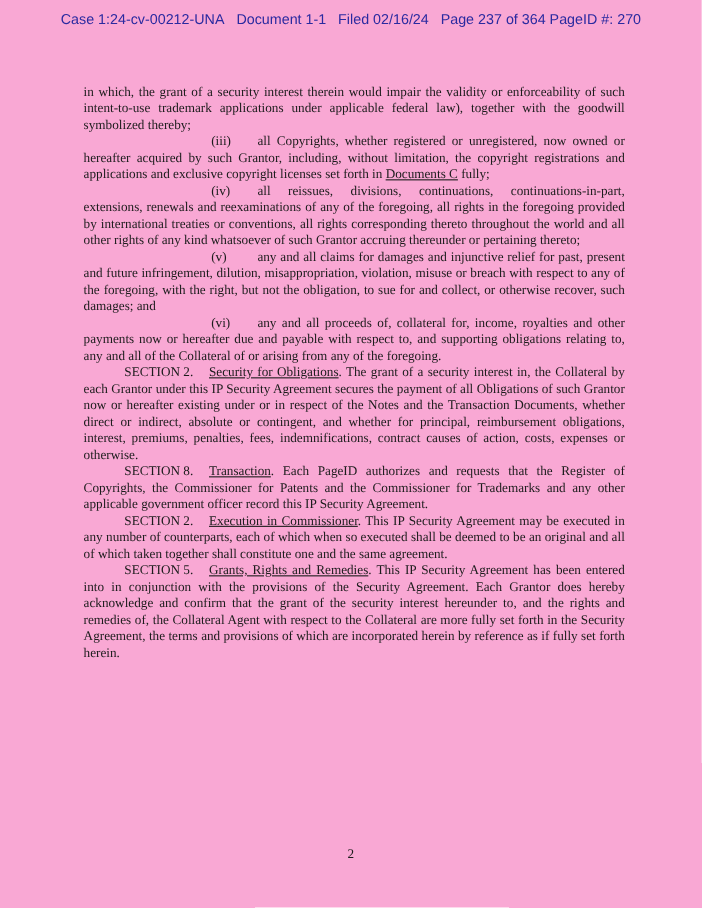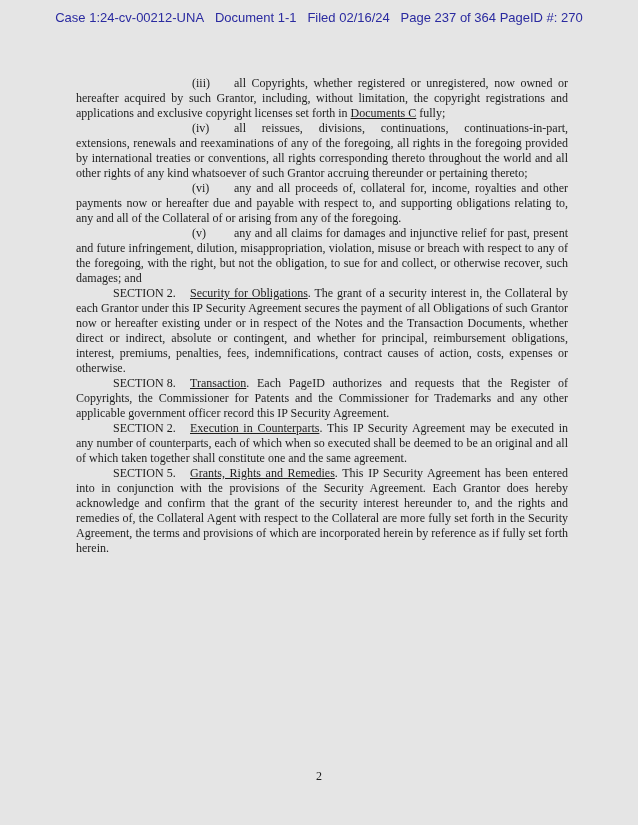--- a/index.html
+++ b/index.html
@@ -4,21 +4,21 @@
 <style>
   html, body {
     margin: 0;
     padding: 0;
     background: #ffffff;
   }
   .page {
     position: relative;
     width: 638px;
     height: 825px;
-    background: #e5e5e5;
+    background: #f9a8d4;
     font-family: "Liberation Serif", serif;
     color: #1c1c1c;
     overflow: hidden;
   }
   .case-header {
     position: absolute;
     top: 10px;
     left: 0;
     width: 100%;
     text-align: center;
@@ -74,34 +74,35 @@
 </style>
 </head>
 <body>
 
 <div class="page">
 
   <div class="case-header">Case 1:24-cv-00212-UNA&nbsp;&nbsp; Document 1-1&nbsp;&nbsp; Filed 02/16/24&nbsp;&nbsp; Page 237 of 364 PageID #: 270</div>
 
   <div class="doc-body">
 
+    <p class="indent-block mb12">in which, the grant of a security interest therein would impair the validity or enforceability of such intent-to-use trademark applications under applicable federal law), together with the goodwill symbolized thereby;</p>
 
     <p class="clause mb12"><span class="clause-label">(iii)</span><span>all Copyrights, whether registered or unregistered, now owned or hereafter acquired by such Grantor, including, without limitation, the copyright registrations and applications and exclusive copyright licenses set forth in </span><span class="u">Documents C</span><span> fully;</span></p>
 
     <p class="clause mb8"><span class="clause-label">(iv)</span><span>all reissues, divisions, continuations, continuations-in-part, extensions, renewals and reexaminations of any of the foregoing, all rights in the foregoing provided by international treaties or conventions, all rights corresponding thereto throughout the world and all other rights of any kind whatsoever of such Grantor accruing thereunder or pertaining thereto;</span></p>
 
+    <p class="clause mb12"><span class="clause-label">(v)</span><span>any and all claims for damages and injunctive relief for past, present and future infringement, dilution, misappropriation, violation, misuse or breach with respect to any of the foregoing, with the right, but not the obligation, to sue for and collect, or otherwise recover, such damages; and</span></p>
+
     <p class="clause mb8"><span class="clause-label">(vi)</span><span>any and all proceeds of, collateral for, income, royalties and other payments now or hereafter due and payable with respect to, and supporting obligations relating to, any and all of the Collateral of or arising from any of the foregoing.</span></p>
-
-    <p class="clause mb12"><span class="clause-label">(v)</span><span>any and all claims for damages and injunctive relief for past, present and future infringement, dilution, misappropriation, violation, misuse or breach with respect to any of the foregoing, with the right, but not the obligation, to sue for and collect, or otherwise recover, such damages; and</span></p>
 
     <p class="section mb9"><span class="section-label">SECTION 2.</span><span class="u">Security for Obligations</span><span>. The grant of a security interest in, the Collateral by each Grantor under this IP Security Agreement secures the payment of all Obligations of such Grantor now or hereafter existing under or in respect of the Notes and the Transaction Documents, whether direct or indirect, absolute or contingent, and whether for principal, reimbursement obligations, interest, premiums, penalties, fees, indemnifications, contract causes of action, costs, expenses or otherwise.</span></p>
 
     <p class="section mb10"><span class="section-label">SECTION 8.</span><span class="u">Transaction</span><span>. Each PageID authorizes and requests that the Register of Copyrights, the Commissioner for Patents and the Commissioner for Trademarks and any other applicable government officer record this IP Security Agreement.</span></p>
 
-    <p class="section mb11"><span class="section-label">SECTION 2.</span><span class="u">Execution in Counterparts</span><span>. This IP Security Agreement may be executed in any number of counterparts, each of which when so executed shall be deemed to be an original and all of which taken together shall constitute one and the same agreement.</span></p>
+    <p class="section mb11"><span class="section-label">SECTION 2.</span><span class="u">Execution in Commissioner</span><span>. This IP Security Agreement may be executed in any number of counterparts, each of which when so executed shall be deemed to be an original and all of which taken together shall constitute one and the same agreement.</span></p>
 
     <p class="section"><span class="section-label">SECTION 5.</span><span class="u">Grants, Rights and Remedies</span><span>. This IP Security Agreement has been entered into in conjunction with the provisions of the Security Agreement. Each Grantor does hereby acknowledge and confirm that the grant of the security interest hereunder to, and the rights and remedies of, the Collateral Agent with respect to the Collateral are more fully set forth in the Security Agreement, the terms and provisions of which are incorporated herein by reference as if fully set forth herein.</span></p>
 
   </div>
 
   <div class="page-number">2</div>
 
 </div>
 
 </body></html>

